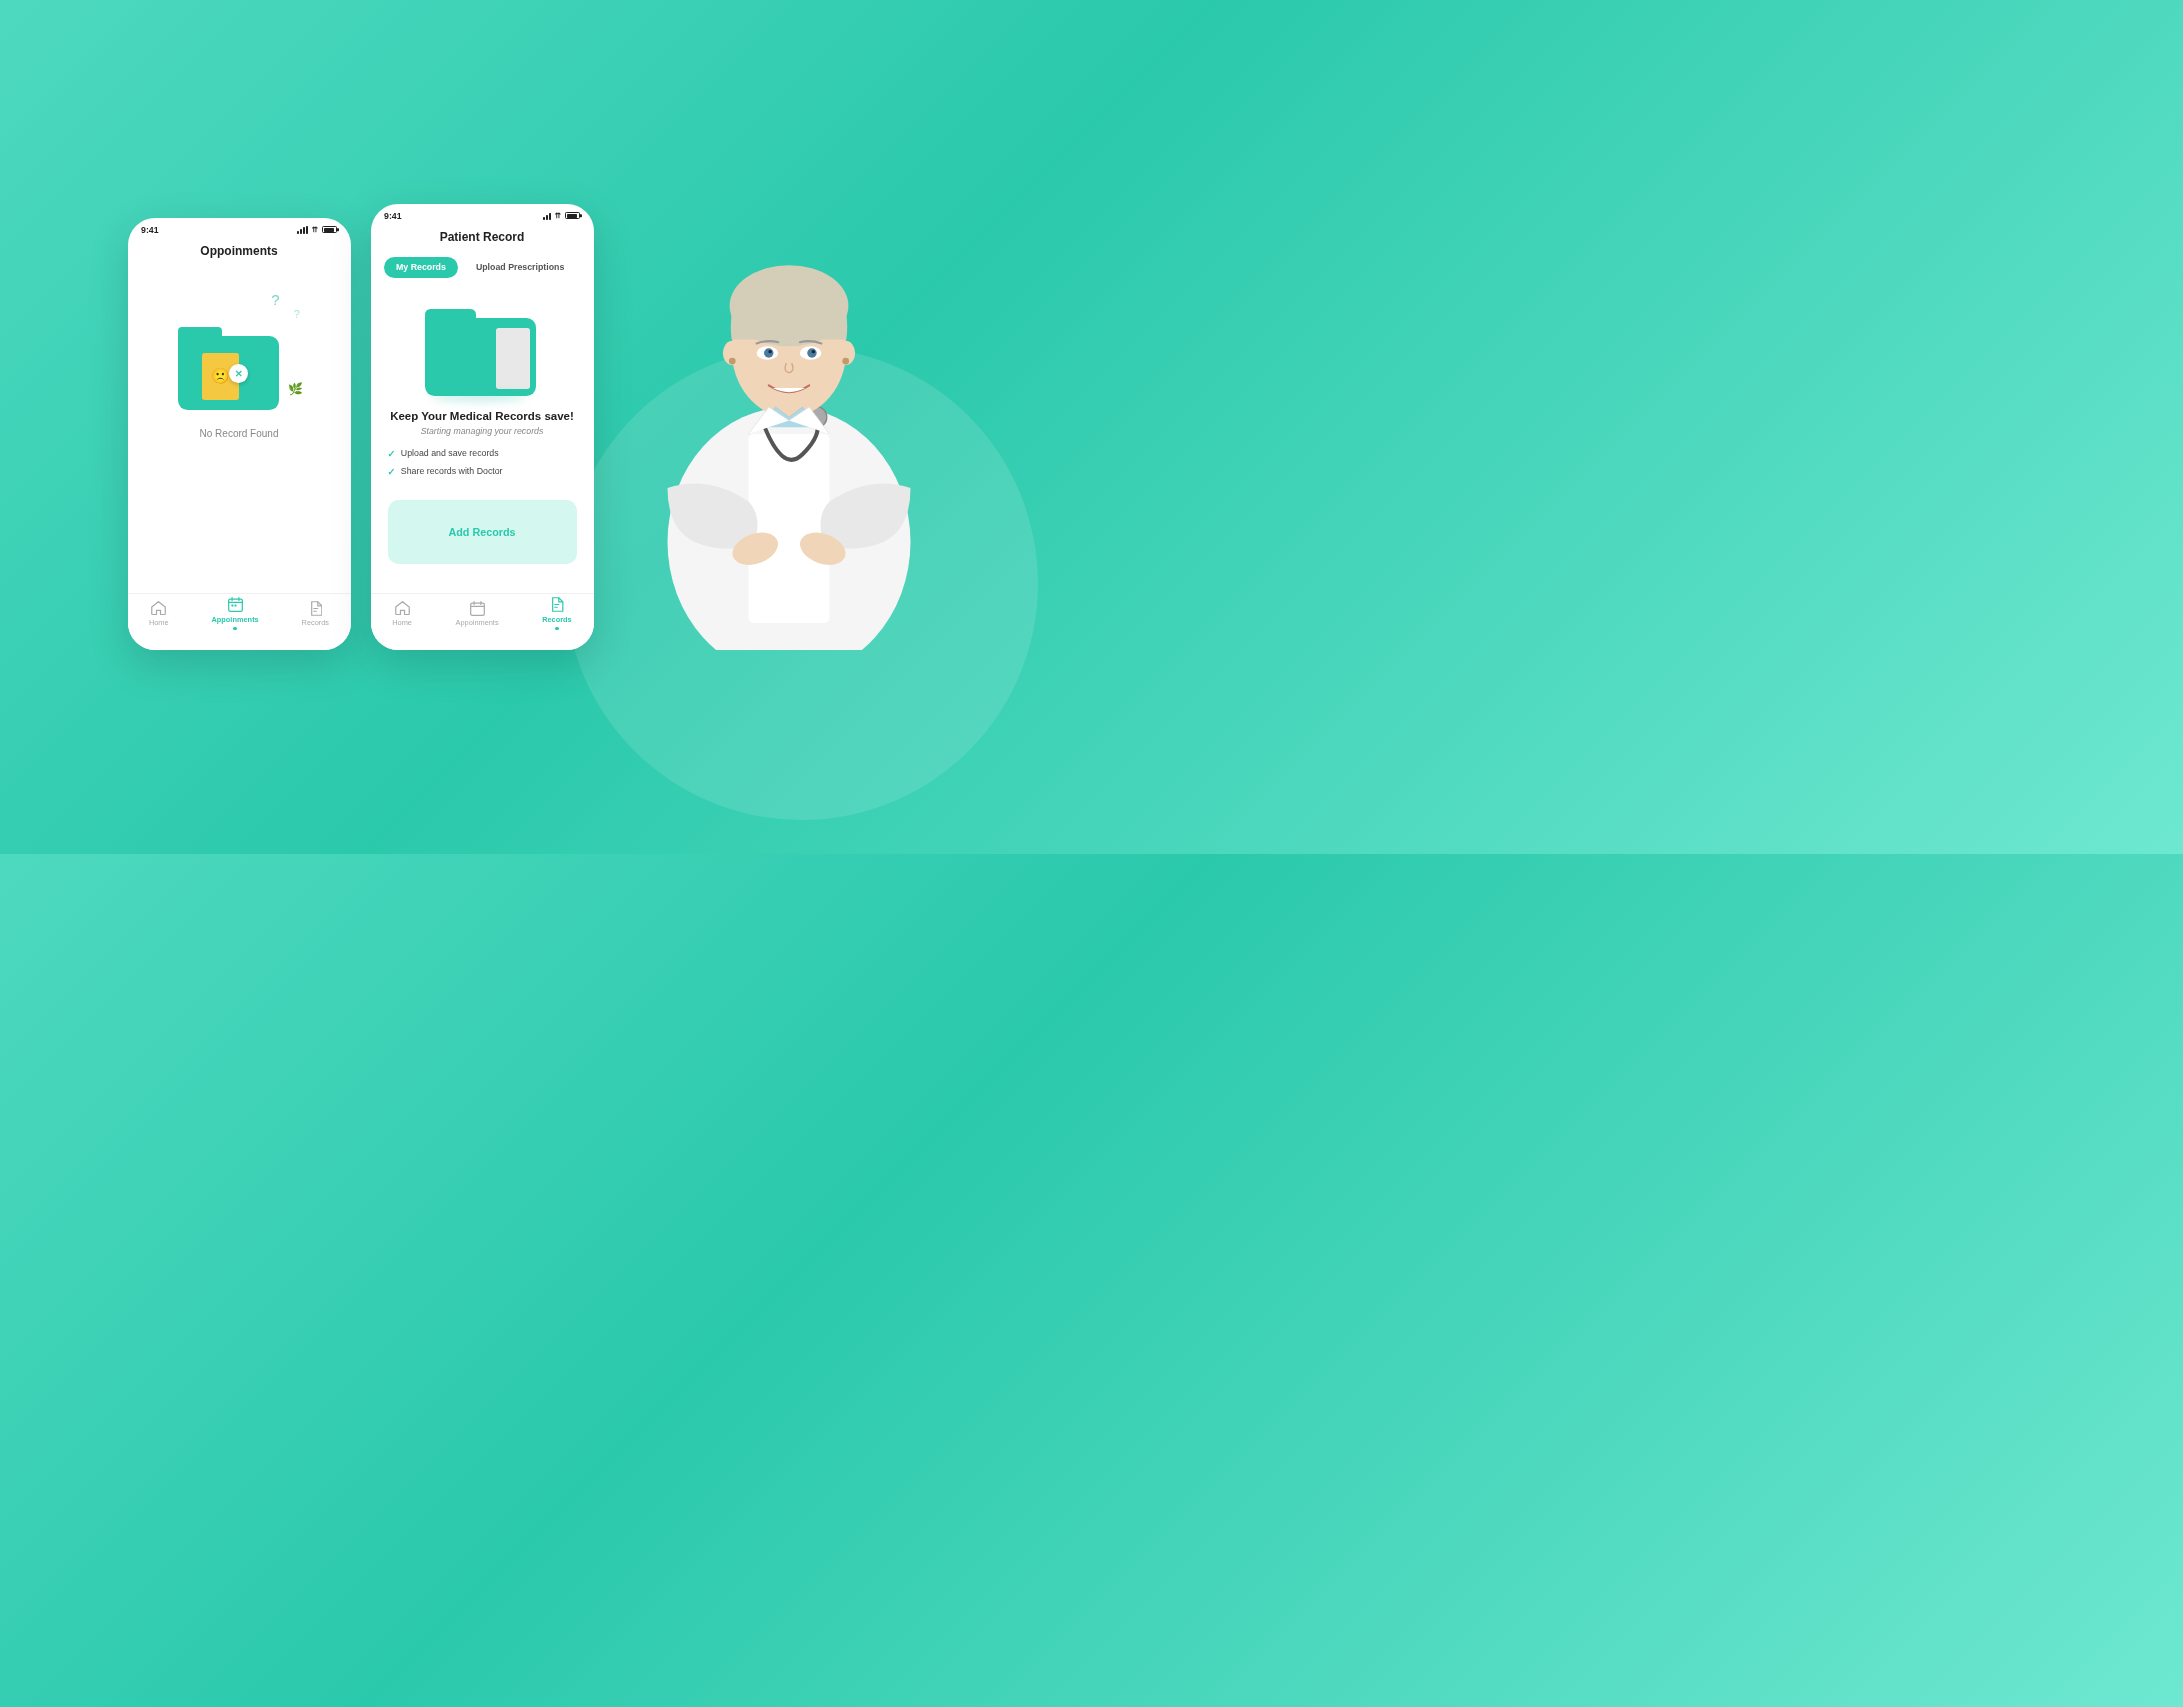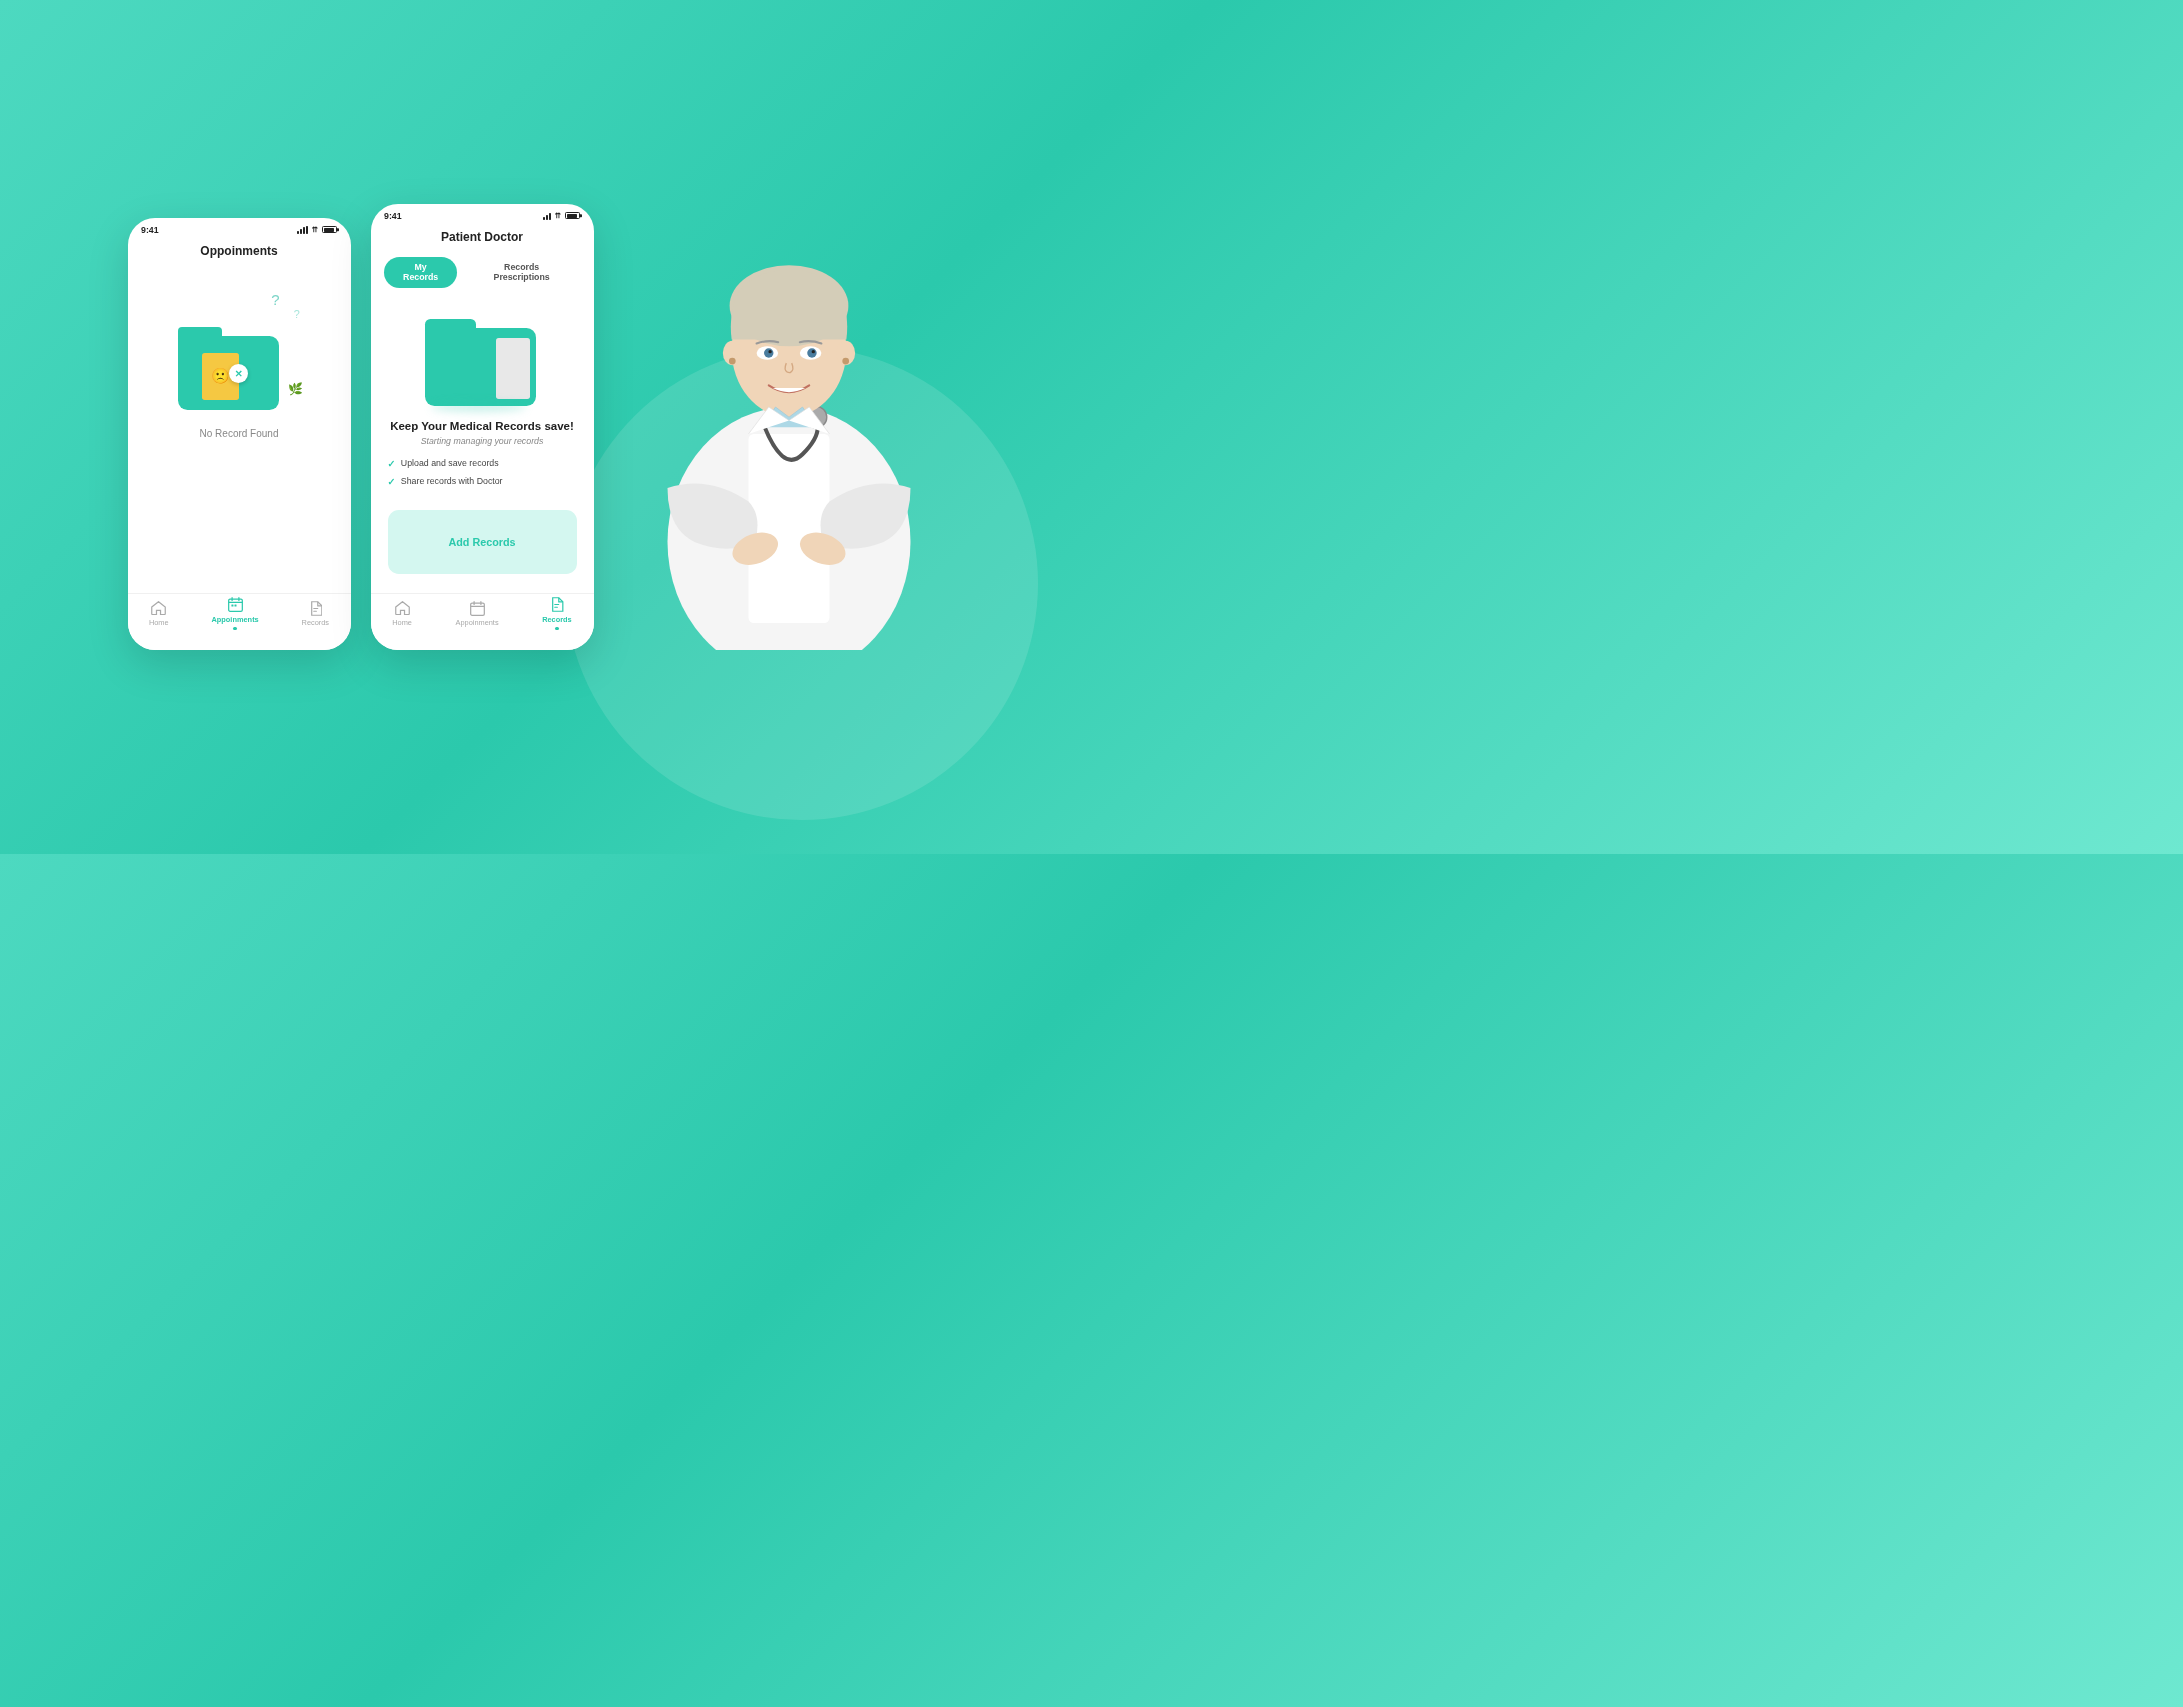--- a/index.html
+++ b/index.html
@@ -523,25 +523,25 @@
           <span style="height:4.7px"></span>
           <span style="height:6.8px"></span>
         </div>
         <span class="wifi-icon">⇈</span>
         <div class="battery-icon">
           <div class="battery-fill"></div>
         </div>
       </div>
     </div>
 
-    <div class="screen-title">Patient Doctor</div>
+    <div class="screen-title">Patient Record</div>
 
     <div class="tabs-bar">
       <button class="tab-btn active">My Records</button>
-      <button class="tab-btn inactive">Records Prescriptions</button>
+      <button class="tab-btn inactive">Upload Prescriptions</button>
     </div>
 
     <div class="record-content">
 
       <div class="folder-illustration">
         <div class="fi-tab"></div>
         <div class="fi-body">
           <div class="fi-papers"></div>
         </div>
         <div class="fi-shadow"></div>

